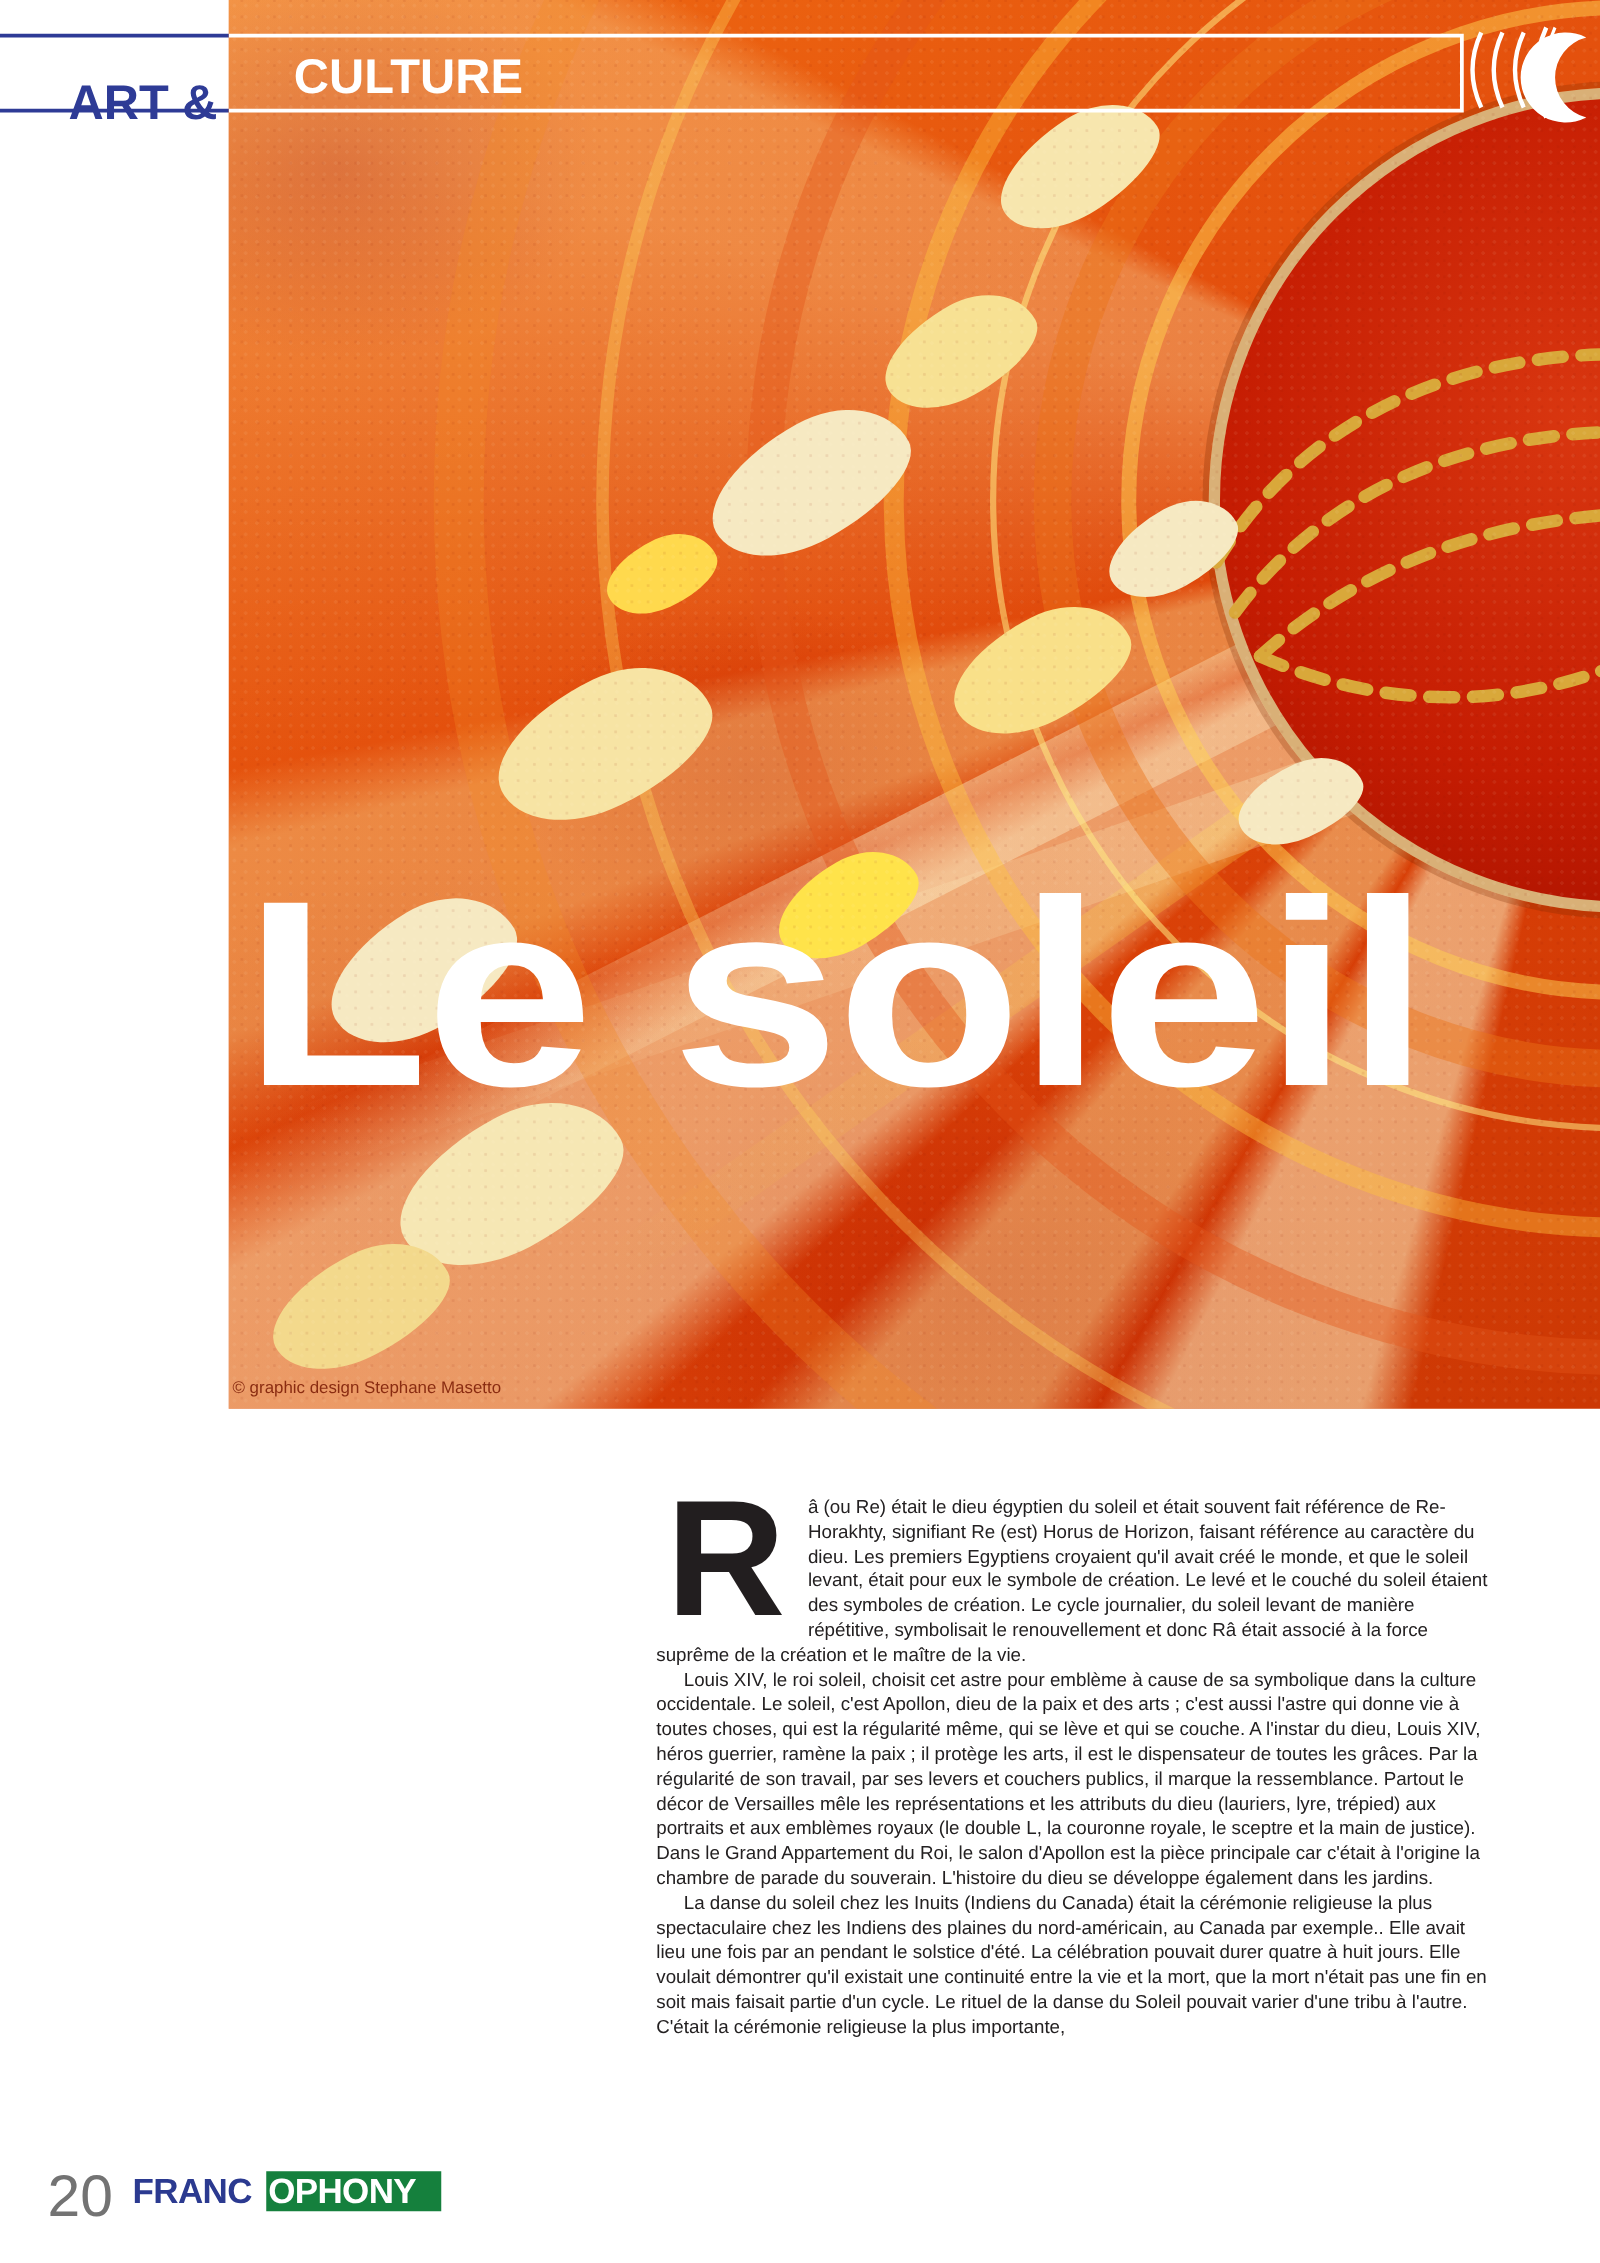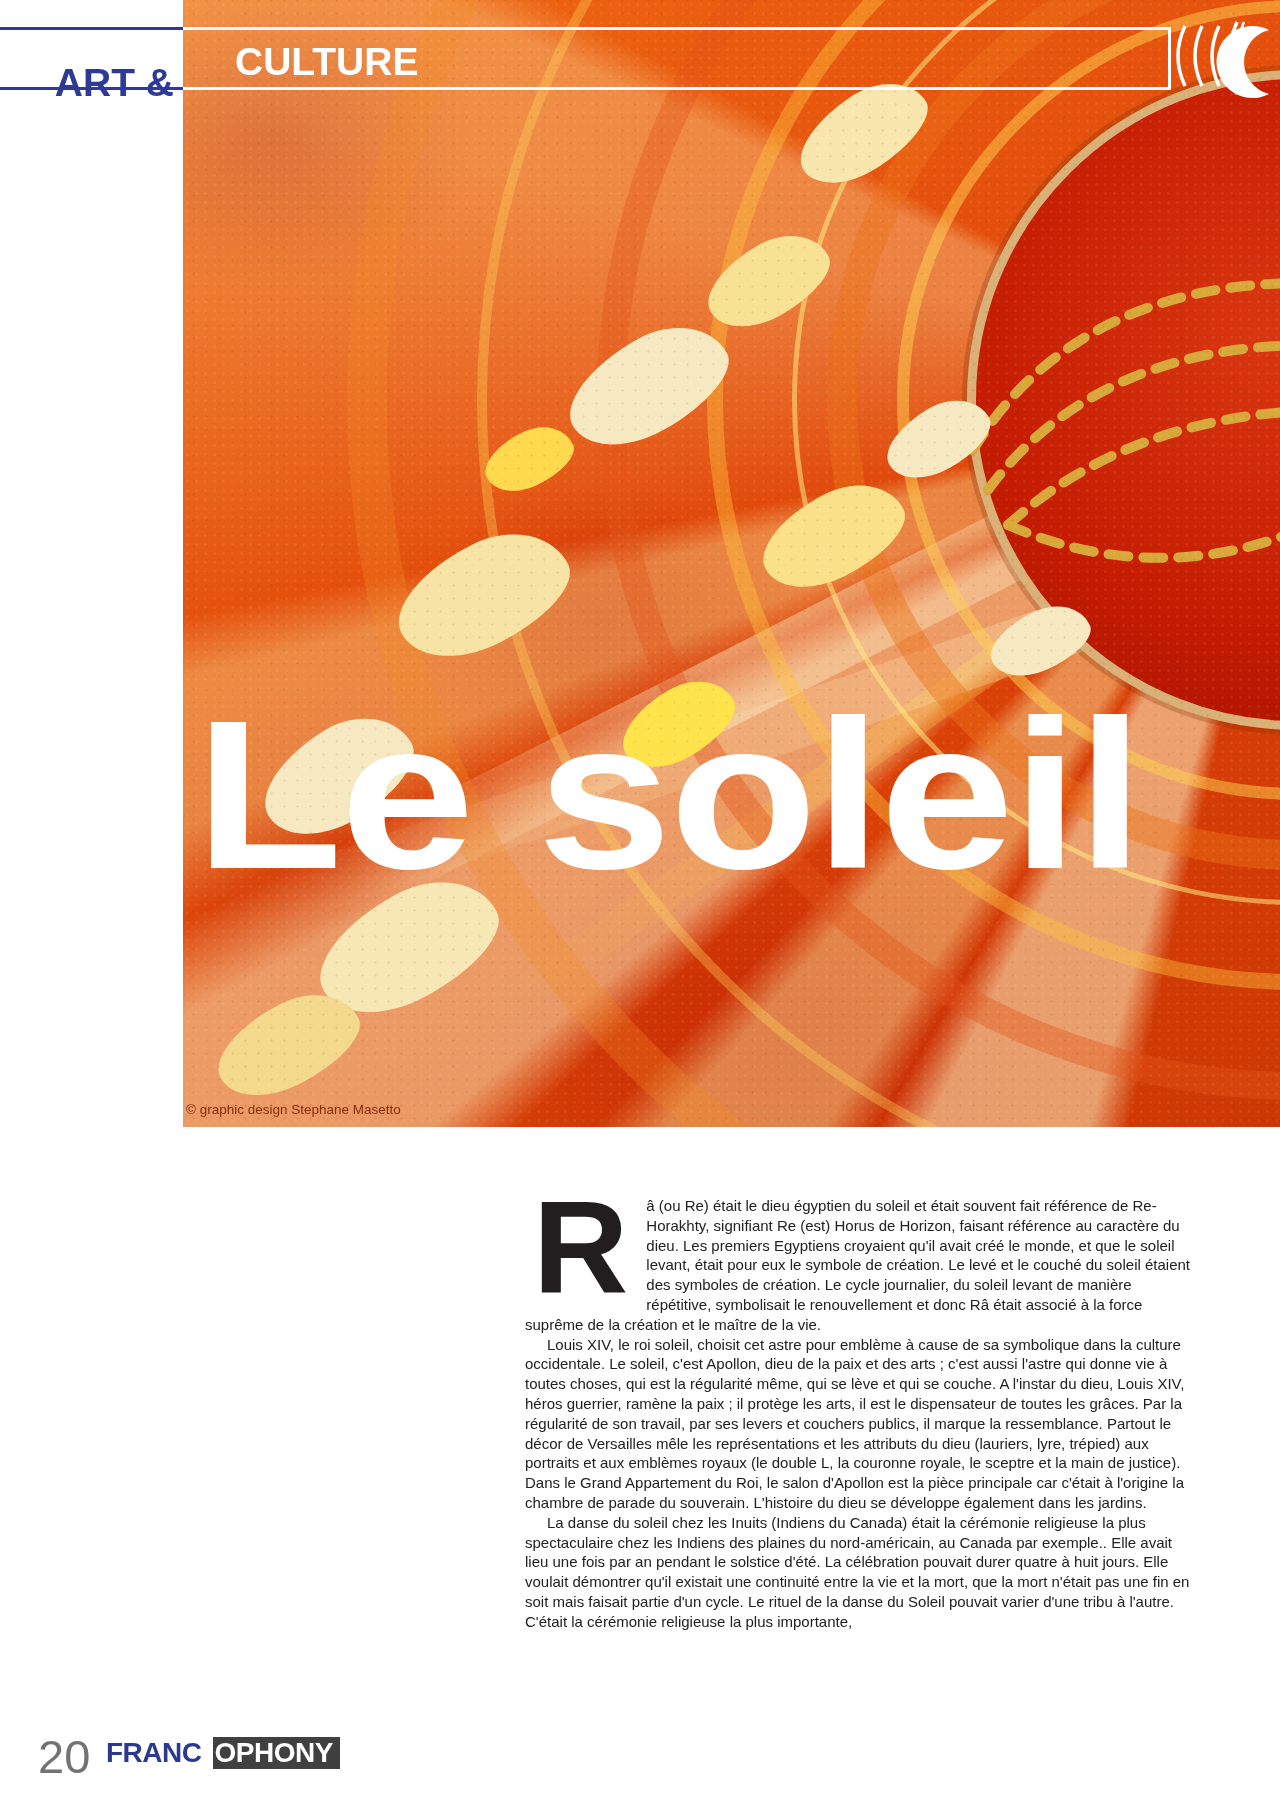--- a/index.html
+++ b/index.html
@@ -89,21 +89,21 @@
   #body-col p{margin:0;}
   #body-col p.indent{text-indent:22px;}
   .dropcap{float:left;font-size:132px;line-height:96px;font-weight:bold;color:#221e1f;
            margin:3px 18px 0 8px;}
 
   
   #page-num{position:absolute;left:38px;top:1729px;font-size:47px;color:#737373;}
   #mag-logo{position:absolute;left:106px;top:1737px;display:flex;align-items:stretch;
             font-size:28px;font-weight:800;letter-spacing:-.5px;line-height:32px;}
   #mag-logo .p1{color:#2b3a90;padding-right:11px;}
-  #mag-logo .p2{background:#404040;color:#fff;padding:0 7px 0 2px;}
+  #mag-logo .p2{background:#15803d;color:#fff;padding:0 20px 0 2px;}
 </style>
 </head>
 <body>
 
 <div id="page">
 
   <div class="blueline" style="top:27px"></div>
   <div class="blueline" style="top:87px"></div>
   <div id="art-label">ART &amp;</div>
 

